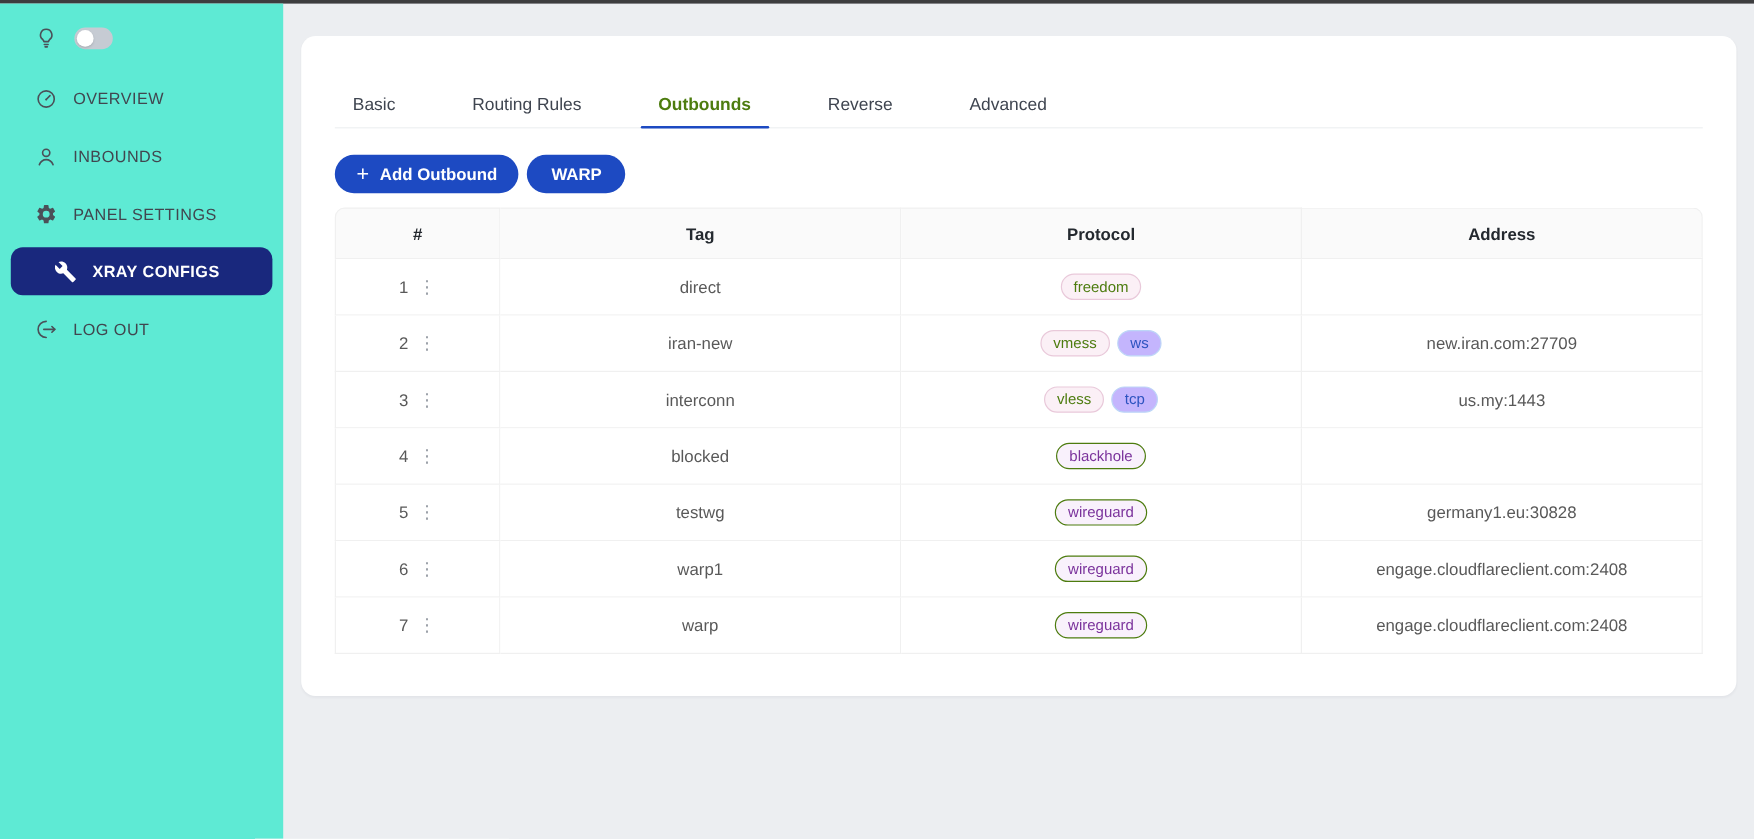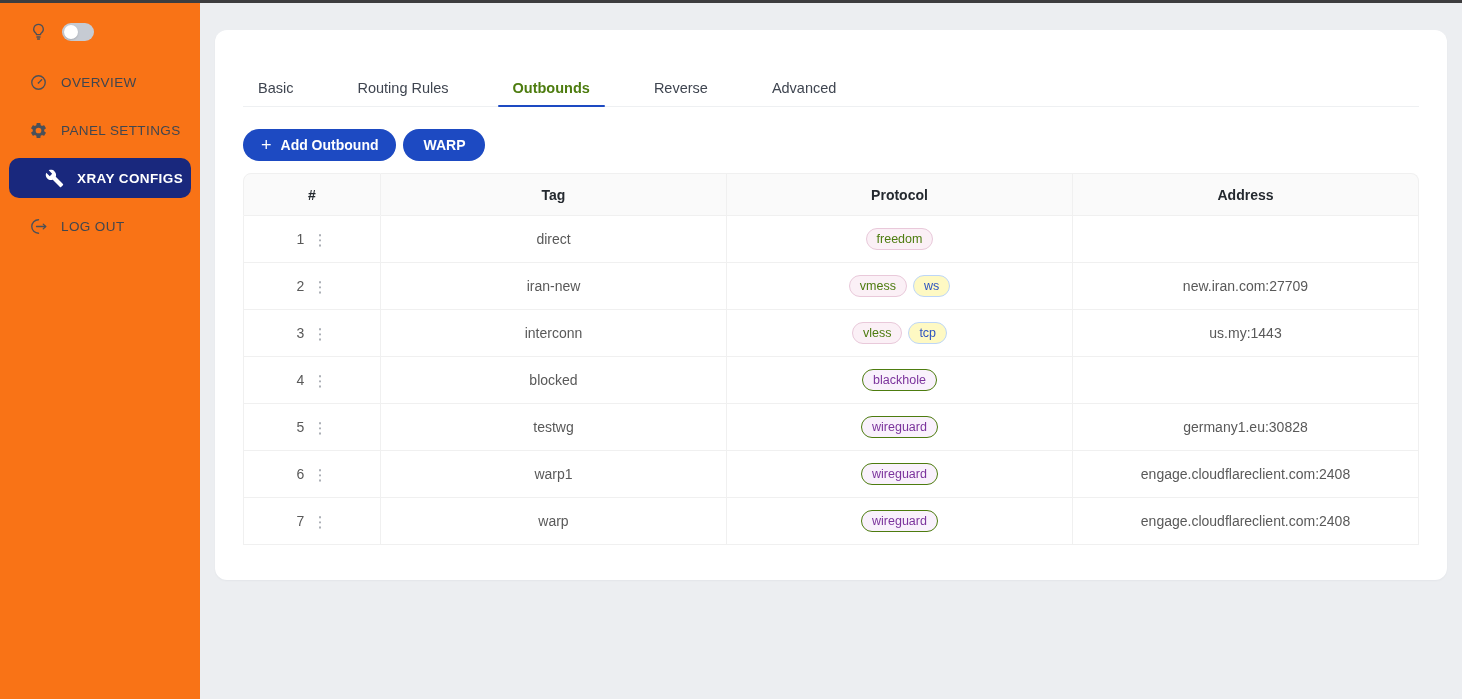--- a/index.html
+++ b/index.html
@@ -7,21 +7,21 @@
   body {
     width:1462px; height:699px; overflow:hidden;
     background:#eceef1;
     font-family:"Liberation Sans", sans-serif;
     -webkit-font-smoothing:antialiased;
   }
   .top-strip { height:3px; background:#3d3d3f; }
   .app { display:flex; height:696px; }
 
   
-  .sidebar { width:200px; background:#f97316; flex-shrink:0; }
+  .sidebar { width:236px; background:#5eead4; flex-shrink:0; }
   .theme-row { display:flex; align-items:center; gap:14px; padding:19px 0 4px 29px; }
   .ico { display:inline-flex; align-items:center; justify-content:center; width:19px; height:19px; color:#4b5058; }
   .ico svg { width:100%; height:100%; }
   .switch { width:32px; height:18px; border-radius:9px; background:#c6cbd3; position:relative; cursor:pointer; }
   .switch .knob { position:absolute; left:2px; top:2px; width:14px; height:14px; border-radius:50%; background:#fff; box-shadow:0 1px 2px rgba(0,0,0,.15); }
   .nav { margin-top:13px; }
   .side-item { height:48px; display:flex; align-items:center; gap:13px; padding-left:29px;
     color:#41464f; font-size:13.5px; font-weight:500; letter-spacing:.4px; cursor:pointer; }
   .side-item.active { background:#19287d; color:#fff; margin:4px 9px; height:40px; border-radius:10px;
     padding-left:36px; font-weight:700; }
@@ -62,21 +62,21 @@
   th:first-child { border-left:1px solid #f0f0f0; border-top-left-radius:8px; }
   th:last-child { border-top-right-radius:8px; }
   td { height:47px; text-align:center; border-bottom:1px solid #f0f0f0; border-right:1px solid #f0f0f0; background:#fff; }
   td:first-child { border-left:1px solid #f0f0f0; }
   .numcell { display:flex; align-items:center; justify-content:center; gap:8px; }
   .dots { color:#979ca4; font-size:15px; line-height:1; cursor:pointer; user-select:none; }
   .badge { display:inline-flex; align-items:center; height:22px; padding:0 10px; border-radius:11px;
     font-size:12.5px; margin:0 3px; white-space:nowrap; }
   .badge.pink   { background:#fbf0f6; border:1px solid #e9c9da; color:#4d7c0f; }
   .badge.purple { background:#f9f1fc; border:1px solid #4d7c0f; color:#7b339c; }
-  .badge.blue   { background:#fef9c3; border:1px solid #bdd6f7; color:#2d53c0; }
+  .badge.blue   { background:#c4b5fd; border:1px solid #bdd6f7; color:#2d53c0; }
 </style>
 </head>
 <body>
 
 <div class="top-strip"></div>
 
 <div class="app">
 
   <aside class="sidebar">
     <div class="theme-row">
@@ -96,20 +96,29 @@
             <svg viewBox="0 0 24 24" fill="none" stroke="currentColor" stroke-width="1.7" stroke-linecap="round">
               <circle cx="12" cy="12" r="8.5"></circle>
               <path d="M12 12.5l4-4"></path>
               <circle cx="12" cy="12.5" r="1" fill="currentColor" stroke="none"></circle>
             </svg>
           </span>
           <span>OVERVIEW</span>
         </div>
         <div class="side-item">
           <span class="ico">
+            <svg viewBox="0 0 24 24" fill="none" stroke="currentColor" stroke-width="1.7" stroke-linecap="round">
+              <circle cx="12" cy="8" r="3.8"></circle>
+              <path d="M4.8 20.5c1.5-3.6 4.1-5.3 7.2-5.3s5.7 1.7 7.2 5.3"></path>
+            </svg>
+          </span>
+          <span>INBOUNDS</span>
+        </div>
+        <div class="side-item">
+          <span class="ico">
             <svg viewBox="0 0 24 24" fill="currentColor">
               <path d="M19.14 12.94c.04-.3.06-.61.06-.94 0-.32-.02-.64-.07-.94l2.03-1.58a.49.49 0 0 0 .12-.61l-1.92-3.32a.49.49 0 0 0-.59-.22l-2.39.96c-.5-.38-1.03-.7-1.62-.94l-.36-2.54a.48.48 0 0 0-.48-.41h-3.84a.48.48 0 0 0-.47.41l-.36 2.54c-.59.24-1.13.57-1.62.94l-2.39-.96a.48.48 0 0 0-.59.22L2.74 8.87c-.12.21-.08.47.12.61l2.03 1.58c-.05.3-.09.63-.09.94s.02.64.07.94l-2.03 1.58a.49.49 0 0 0-.12.61l1.92 3.32c.12.22.37.29.59.22l2.39-.96c.5.38 1.03.7 1.62.94l.36 2.54c.05.24.24.41.48.41h3.84c.24 0 .44-.17.47-.41l.36-2.54c.59-.24 1.13-.56 1.62-.94l2.39.96c.22.08.47 0 .59-.22l1.92-3.32c.12-.22.07-.47-.12-.61l-2.01-1.58zM12 15.6a3.6 3.6 0 1 1 0-7.2 3.6 3.6 0 0 1 0 7.2z"></path>
             </svg>
           </span>
           <span>PANEL SETTINGS</span>
         </div>
         <div class="side-item active">
           <span class="ico">
             <svg viewBox="0 0 24 24" fill="currentColor">
               <path d="M22.7 19l-9.1-9.1c.9-2.3.4-5-1.5-6.9-2-2-5-2.4-7.4-1.3L9 6 6 9 1.6 4.7C.4 7.1.9 10.1 2.9 12.1c1.9 1.9 4.6 2.4 6.9 1.5l9.1 9.1c.4.4 1 .4 1.4 0l2.3-2.3c.5-.4.5-1.1.1-1.4z"></path>

